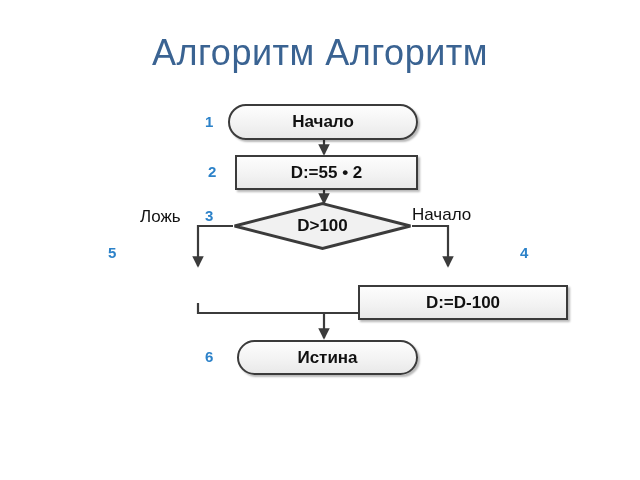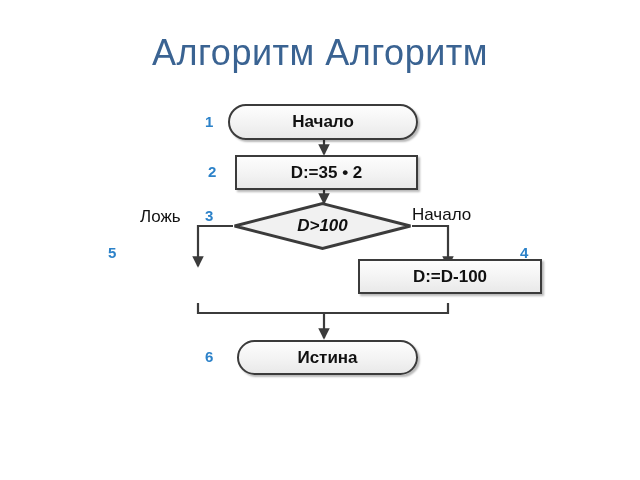--- a/index.html
+++ b/index.html
@@ -144,35 +144,35 @@
 
       <path d="M 198 303 L 198 313 L 324 313"></path>
       <path d="M 448 303 L 448 313 L 324 313"></path>
       <line x1="324" y1="313" x2="324" y2="338" marker-end="url(#arrow)"></line>
     </g>
   </svg>
 
   <div class="shape terminal" style="left:228px; top:104px; width:190px; height:36px;">Начало</div>
   <div class="step-num" style="left:205px; top:114px;">1</div>
 
-  <div class="shape process" style="left:235px; top:155px; width:183px; height:35px;">D:=35 • 2</div>
+  <div class="shape process" style="left:235px; top:155px; width:183px; height:35px;">D:=55 • 2</div>
   <div class="step-num" style="left:208px; top:164px;">2</div>
 
-  <div class="decision-wrap" style="left:233px; top:202px; width:179px; height:48px;font-style:italic;">
+  <div class="decision-wrap" style="left:233px; top:202px; width:179px; height:48px;">
     <svg class="decision-shape" viewBox="0 0 179 48" preserveAspectRatio="none">
       <polygon points="89.5,1.6 177.4,24 89.5,46.4 1.6,24" fill="#f1f1f1" stroke="#3b3b3b" stroke-width="3" vector-effect="non-scaling-stroke"></polygon>
     </svg>
     <div class="decision-label">D&gt;100</div>
   </div>
   <div class="step-num" style="left:205px; top:208px;">3</div>
 
   <div class="branch-label" style="left:140px; top:208px;">Ложь</div>
   <div class="branch-label" style="left:412px; top:206px;">Начало</div>
 
   <div class="step-num" style="left:108px; top:245px;">5</div>
 
-  <div class="shape process" style="left:358px; top:259px; width:184px; height:35px;">D:=D-100</div>
+  <div class="shape process" style="left:358px; top:285px; width:210px; height:35px;">D:=D-100</div>
   <div class="step-num" style="left:520px; top:245px;">4</div>
 
   <div class="shape terminal" style="left:237px; top:340px; width:181px; height:35px;">Истина</div>
   <div class="step-num" style="left:205px; top:349px;">6</div>
 
 </div>
 
 </body></html>

